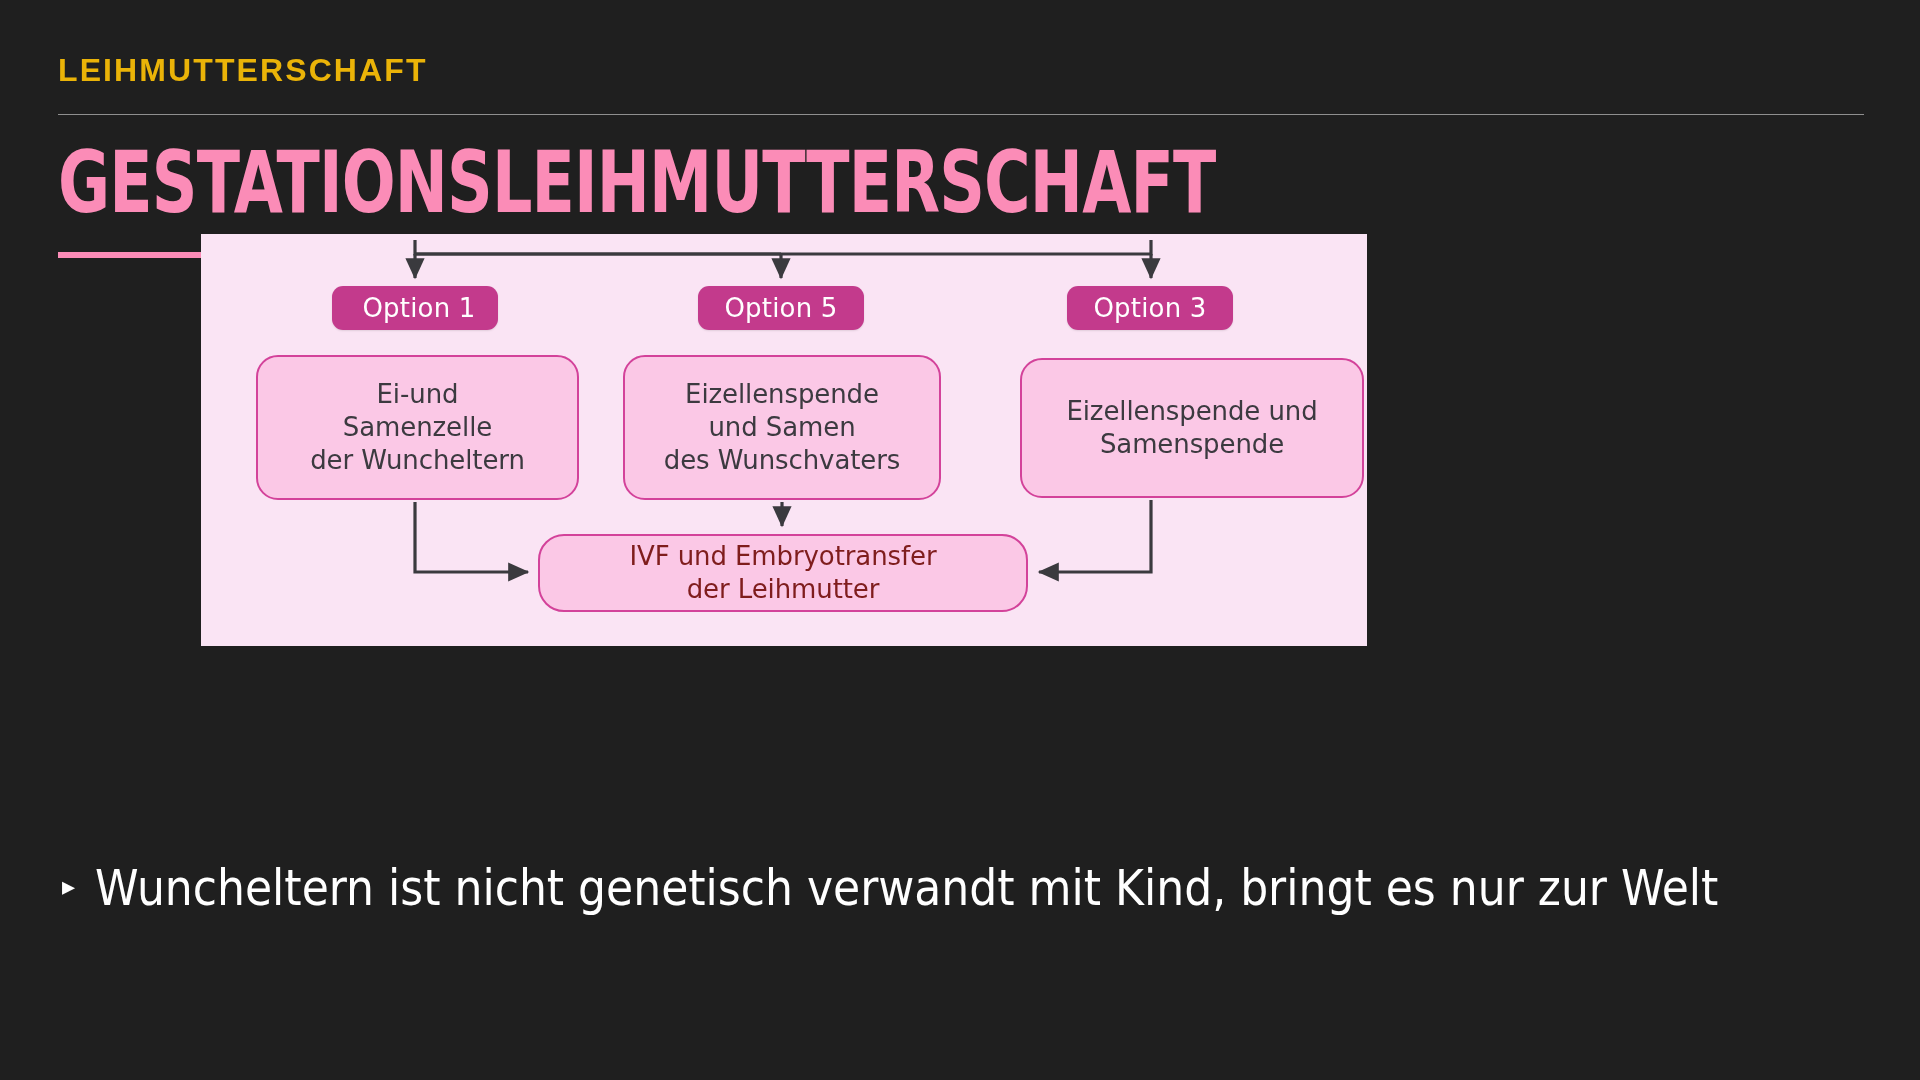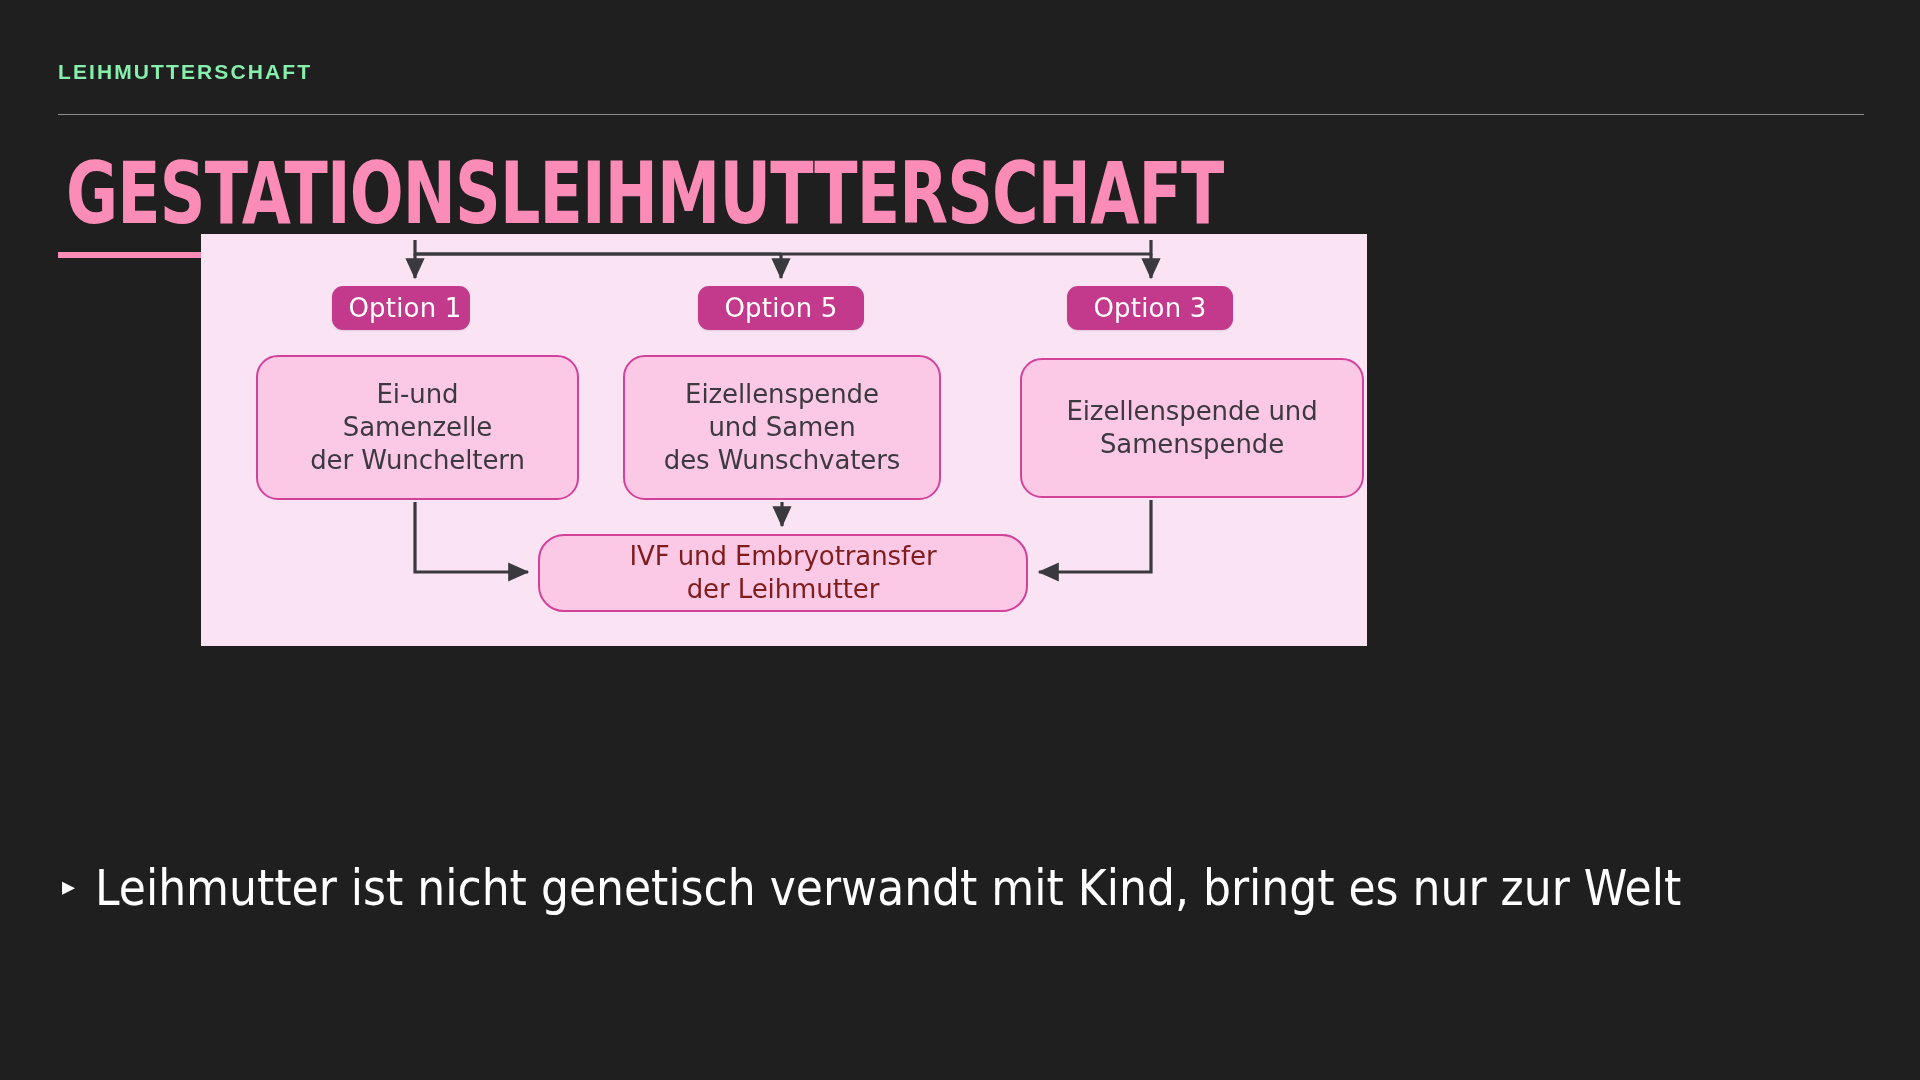--- a/index.html
+++ b/index.html
@@ -11,42 +11,41 @@
   }
   .slide {
     position:relative;
     width:1920px; height:1080px;
     background:#1f1f1f;
   }
 
   
   .eyebrow {
     position:absolute;
-    left:58px; top:60px;
-    color:#86efac;
-    font-size:21px;
+    left:58px; top:52px;
+    color:#eab308;
+    font-size:32px;
     font-weight:700;
     letter-spacing:2.1px;
     text-transform:uppercase;
     font-family:"Liberation Sans", sans-serif;
     white-space:nowrap;
   }
   .rule {
     position:absolute;
     left:58px; top:114px;
     width:1806px; height:1px;
     background:#8f8f8f;
   }
 
   
   .title-wrap {
     position:absolute;
-    left:58px; top:152px;
+    left:58px; top:141px;
     width:1200px;
-    margin-left:8px;
   }
   .title {
     color:#fb8cb7;
     font-family:"DejaVu Sans Condensed","Liberation Sans Narrow","Liberation Sans", sans-serif;
     font-size:86px;
     font-weight:700;
     line-height:0.96;
     letter-spacing:-1px;
     transform:scaleX(0.82);
     transform-origin:left center;
@@ -85,21 +84,21 @@
     font-size:26px;
     font-weight:400;
     font-family:"DejaVu Sans","Liberation Sans", sans-serif;
     display:flex;
     align-items:center;
     justify-content:center;
     height:44px;
     box-shadow:0 1px 2px rgba(0,0,0,0.10);
     letter-spacing:0.2px;
   }
-  .pill-1 { left:131px; top:52px; width:138px;padding-left:8px; }
+  .pill-1 { left:131px; top:52px; width:166px;padding-left:8px; }
   .pill-2 { left:497px; top:52px; width:166px; }
   .pill-3 { left:866px; top:52px; width:166px; }
 
   
   .obox {
     position:absolute;
     background:#fbc8e6;
     border:2.5px solid #d3429a;
     border-radius:22px;
     display:flex;
@@ -217,16 +216,16 @@
 
       <div class="ivf-box">
         <span>IVF und Embryotransfer<br>der Leihmutter</span>
       </div>
 
     </div>
   </div>
 
   <div class="bullet-row">
     <span class="bullet-marker">▸</span>
-    <span class="bullet-text">Leihmutter ist nicht genetisch verwandt mit Kind, bringt es nur zur Welt</span>
+    <span class="bullet-text">Wuncheltern ist nicht genetisch verwandt mit Kind, bringt es nur zur Welt</span>
   </div>
 
 </div>
 
 </body></html>

